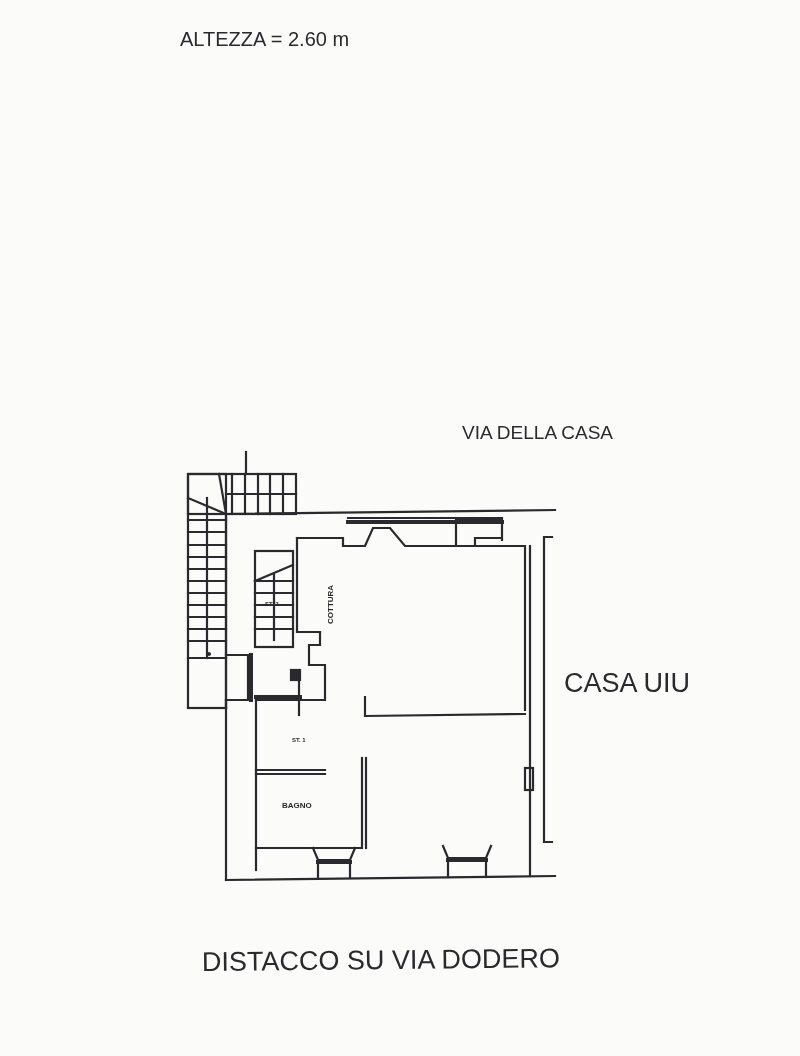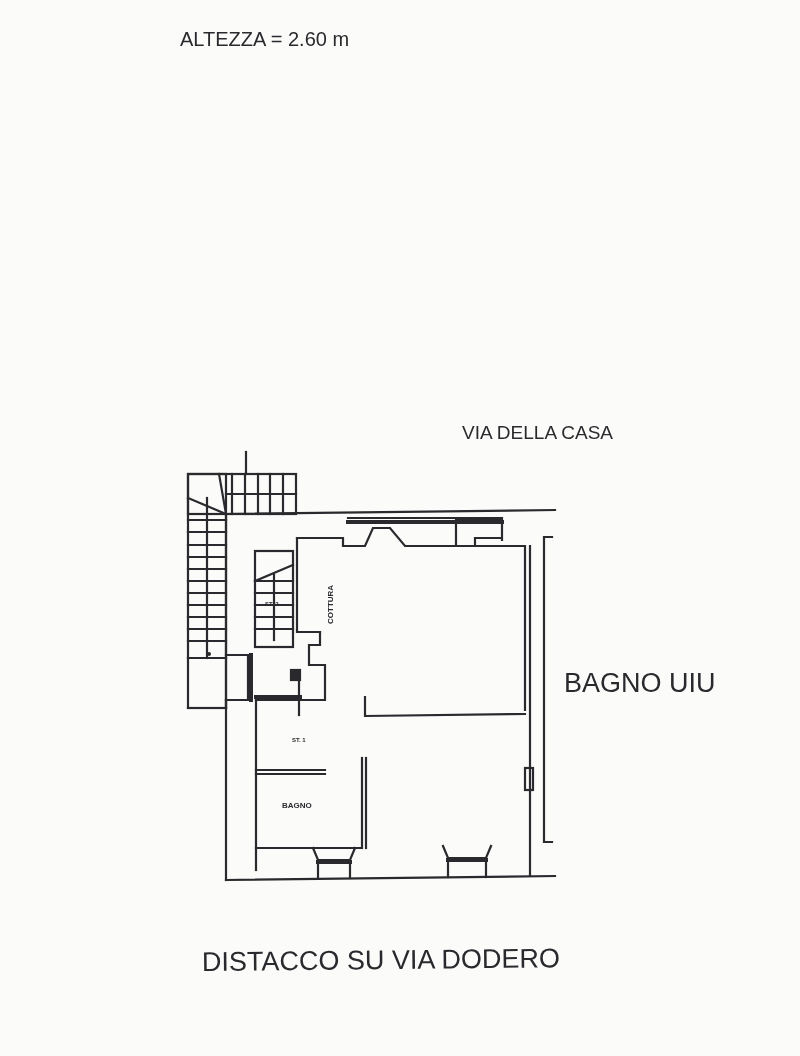--- a/index.html
+++ b/index.html
@@ -22,21 +22,21 @@
   #neighbor-label { left: 564px; top: 668px; font-size: 27px; }
   #street-bottom-label { left: 202px; top: 947px; font-size: 27px; transform: rotate(-0.6deg); transform-origin: left center; }
   svg#plan { position: absolute; left: 0; top: 0; }
   .room-text { font-family: "Liberation Sans", sans-serif; font-weight: bold; fill: #2a2a2e; }
 </style>
 </head>
 <body>
 
 <div class="label" id="height-label">ALTEZZA = 2.60 m</div>
 <div class="label" id="street-top-label">VIA DELLA CASA</div>
-<div class="label" id="neighbor-label">BAGNO UIU</div>
+<div class="label" id="neighbor-label">CASA UIU</div>
 <div class="label" id="street-bottom-label">DISTACCO SU VIA DODERO</div>
 
 <svg id="plan" width="800" height="1056" viewBox="0 0 800 1056" fill="none" stroke="#2a2a2e" stroke-width="2.2" stroke-linecap="square">
 
   <g>
     <line x1="246" y1="452" x2="246" y2="474"></line>
     <rect x="188" y="474" width="108" height="40"></rect>
     <rect x="188" y="474" width="38" height="234"></rect>
     <line x1="226" y1="514" x2="226" y2="708"></line>
     <line x1="188" y1="708" x2="226" y2="708"></line>

